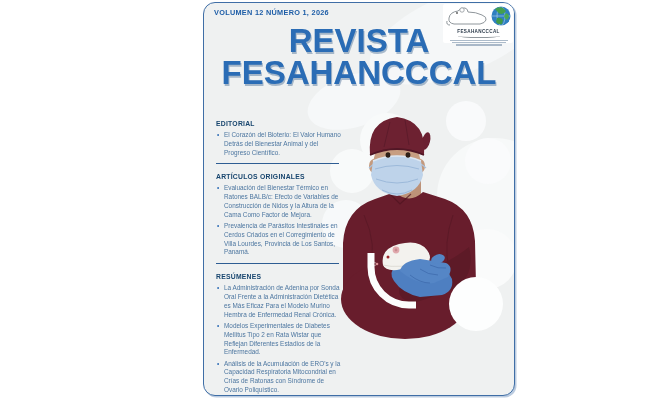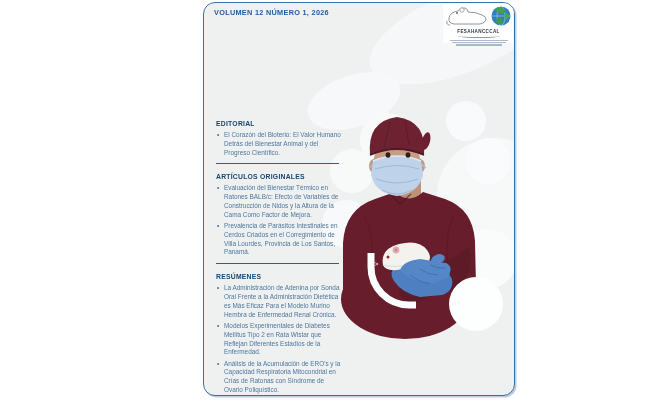--- a/index.html
+++ b/index.html
@@ -132,20 +132,24 @@
       </svg>
       <div class="logo-name">FESAHANCCCAL</div>
       <div class="logo-underline"></div>
       <div class="logo-fineprint">
           <i></i>
           <i></i>
           <i></i>
         </div>
     </div>
 
+    <div class="title">
+      <div>REVISTA</div>
+      <div>FESAHANCCCAL</div>
+    </div>
 
     <div class="col">
 
       <div>
         <div class="sec-heading">EDITORIAL</div>
         <ul>
           <li>El Corazón del Bioterio: El Valor Humano Detrás del Bienestar Animal y del Progreso Científico.</li>
         </ul>
       </div>
 

